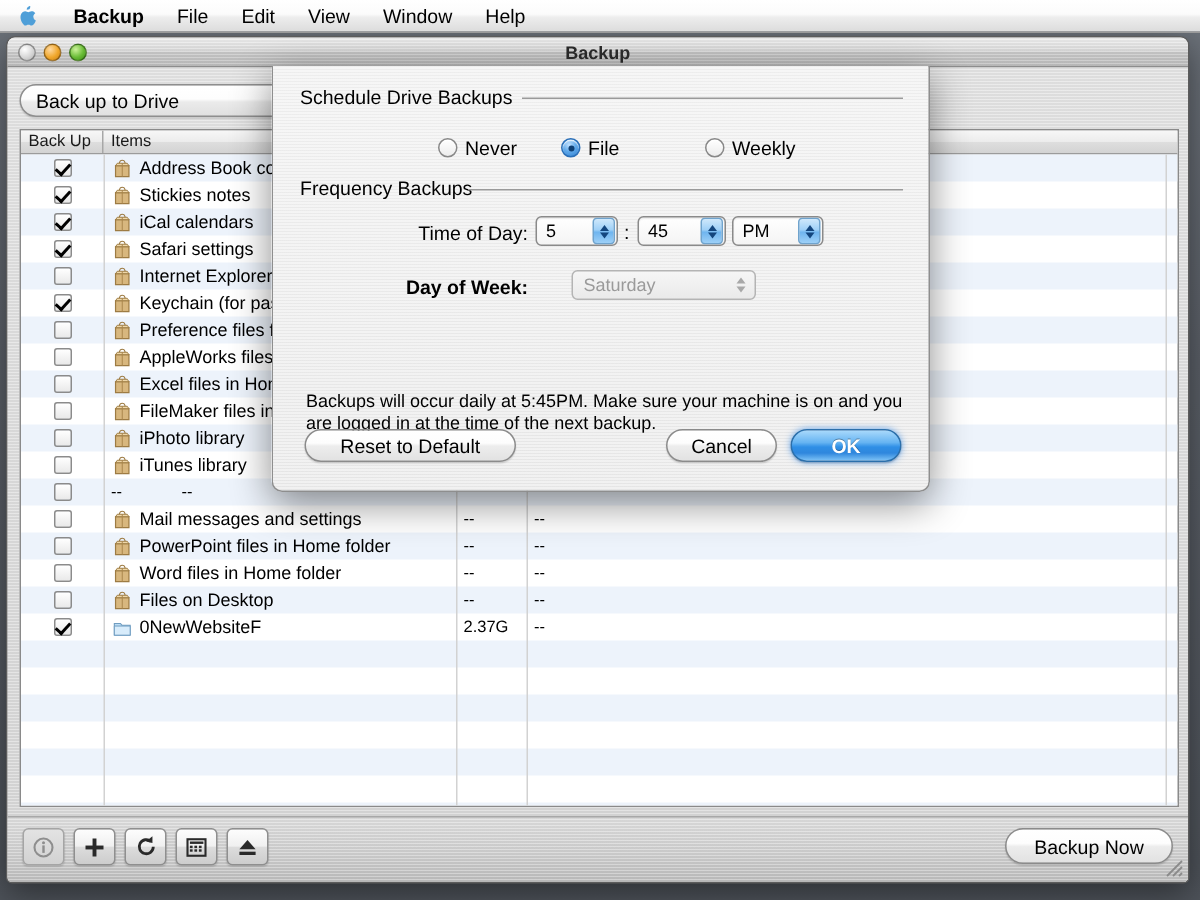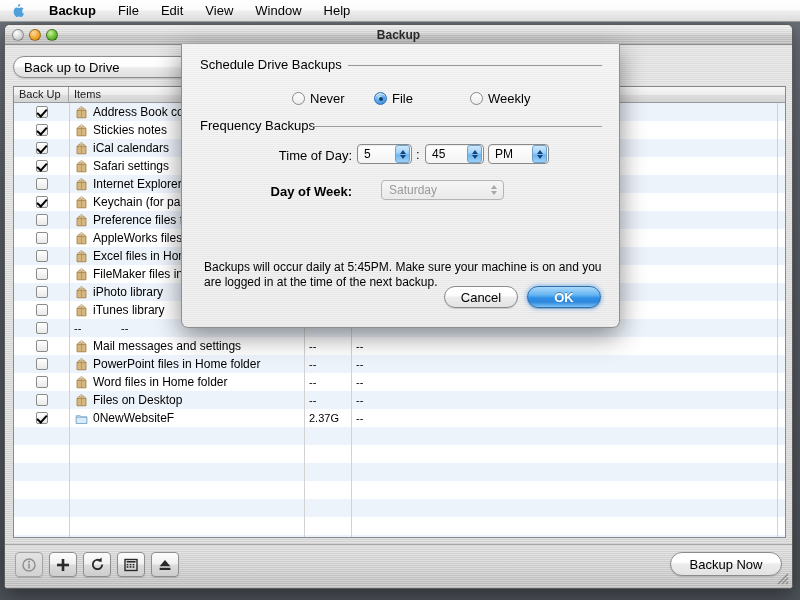--- a/index.html
+++ b/index.html
@@ -714,20 +714,23 @@
     <div class="popfield" style="left:175px; top:136px; width:123px;margin-left:24px;">
       <span class="val">Saturday</span>
       <span class="popstep">
         <i class="ar up"></i>
           <i class="ar dn"></i>
       </span>
     </div>
 
     <div id="sheet-note">Backups will occur daily at 5:45PM. Make sure your machine is on and you are logged in at the time of the next backup.</div>
 
+    <div class="btn" style="left:21px; top:242px; width:141px;">
+      <span>Reset to Default</span>
+    </div>
     <div class="btn" style="left:262px; top:242px; width:74px;">
       <span>Cancel</span>
     </div>
     <div class="btn default" style="left:345px; top:242px; width:74px;">
       <span>OK</span>
     </div>
   </div>
 
 </div>
 

